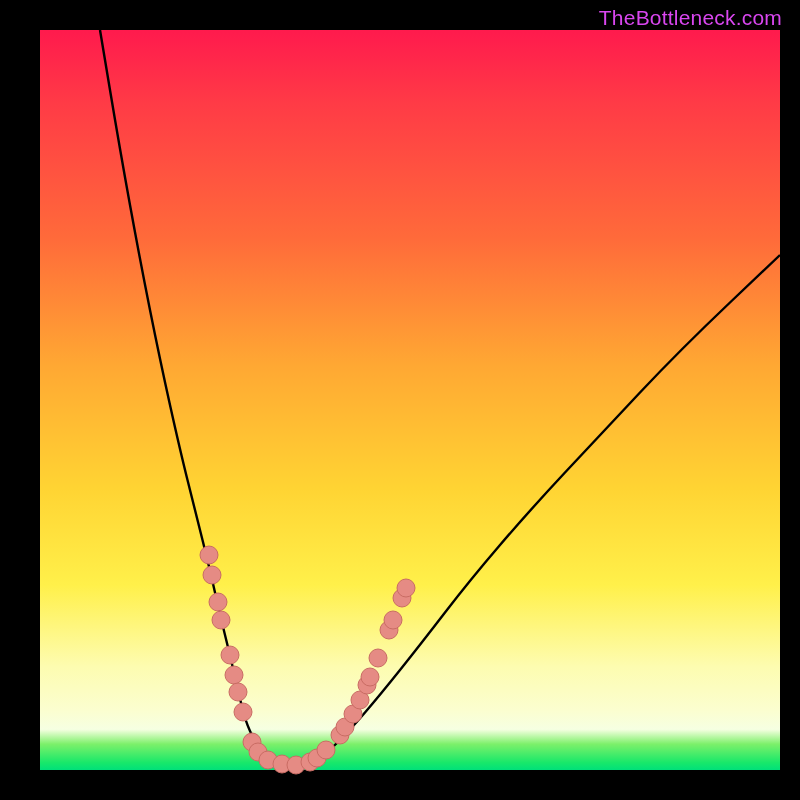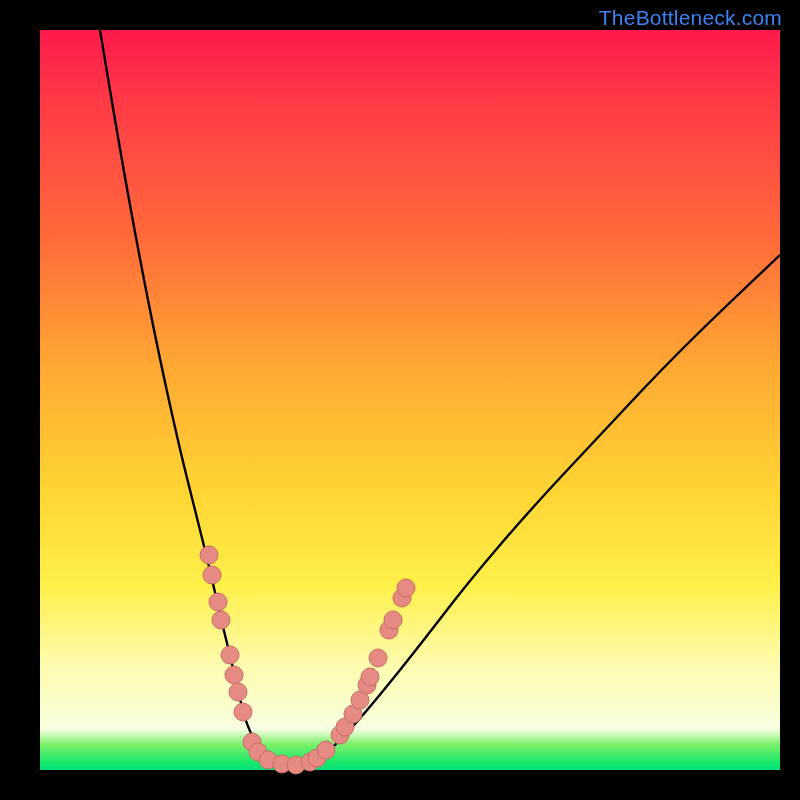--- a/index.html
+++ b/index.html
@@ -39,21 +39,21 @@
       #f6ffe2 94.5%,
       #7cf06a 96.5%,
       #18e86a 99%,
       #00e07a 100%
     );
   }
   .watermark {
     position: absolute;
     right: 18px;
     top: 6px;
-    color: #3b82f6;
+    color: #d946ef;
     font-size: 21px;
     letter-spacing: 0.2px;
     user-select: none;
   }
   svg.curve {
     position: absolute;
     left: 40px;
     top: 30px;
     width: 740px;
     height: 740px;

